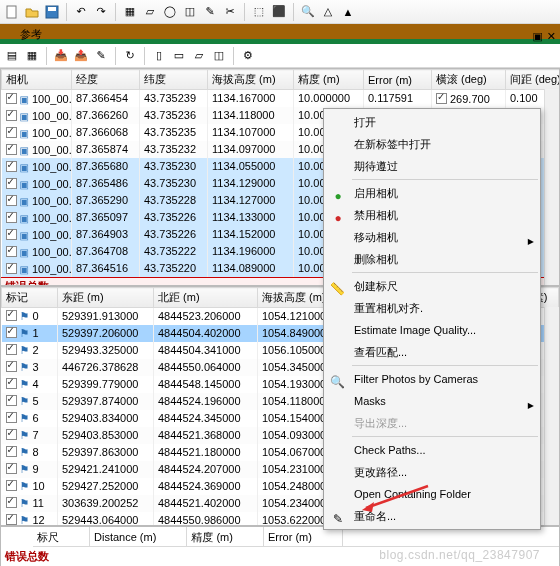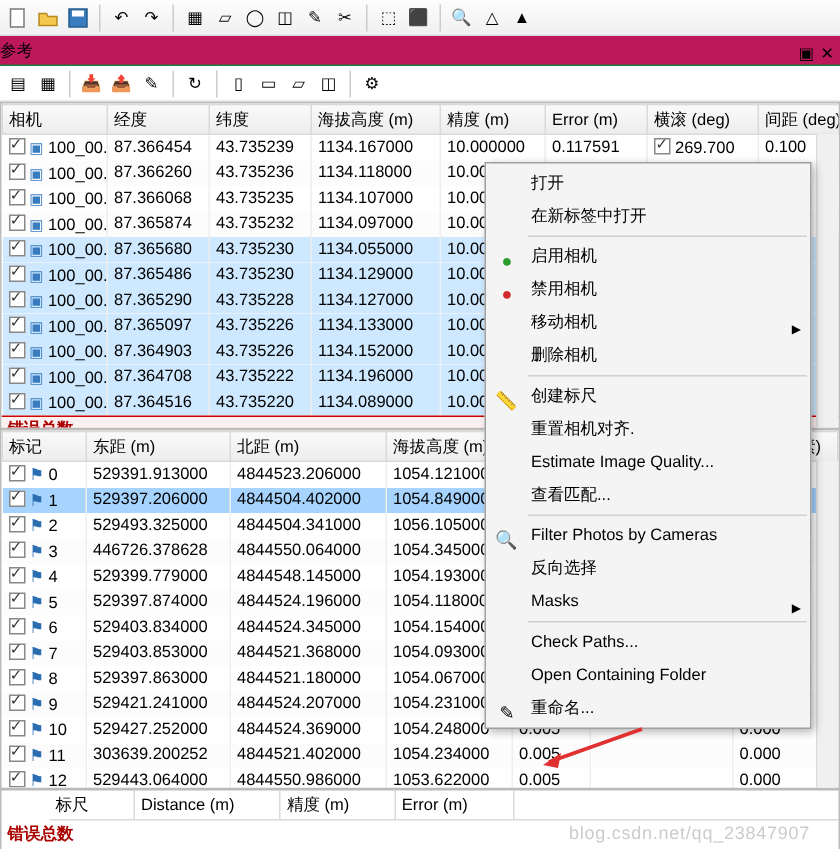--- a/index.html
+++ b/index.html
@@ -1,20 +1,20 @@
 <!DOCTYPE html>
 <html><head>
 <meta charset="utf-8">
 <style>
   * { box-sizing: border-box; margin: 0; padding: 0; font-family: "Microsoft YaHei", Tahoma, sans-serif; font-size: 11px; }
   body { background: #fff; width: 560px; height: 566px; overflow: hidden; position: relative; color: #000; }
   .main-toolbar { height: 24px; background: linear-gradient(#fdfdfd,#f0f0f0); border-bottom: 1px solid #d9d9d9; display: flex; align-items: center; padding: 0 4px; gap: 4px; }
   .main-toolbar .tb-icon { width: 16px; height: 16px; display: inline-flex; align-items: center; justify-content: center; }
   .sep { width: 1px; height: 18px; background: #ccc; margin: 0 2px; }
-  .panel-title { background: #be185d; border-bottom: 1px solid #15803d; height: 20px; line-height: 20px; padding: 0 0; position: relative; }
+  .panel-title { background: #a16207; border-bottom: 5px solid #15803d; height: 20px; line-height: 20px; padding: 0 20px; position: relative; }
   .panel-title .ctl { position: absolute; right: 4px; top: 2px; display: flex; gap: 4px; }
   .sub-toolbar { height: 24px; border-bottom: 1px solid #d9d9d9; display: flex; align-items: center; padding: 0 4px; gap: 4px; }
   .sub-toolbar .tb-icon { width: 16px; height: 16px; display: inline-flex; align-items: center; justify-content: center; }
   .grid { width: 100%; border-collapse: collapse; table-layout: fixed; }
   .grid th { background: linear-gradient(#fafafa,#ececec); border: 1px solid #d9d9d9; height: 20px; padding: 0 4px; text-align: left; font-weight: normal; white-space: nowrap; overflow: hidden; }
   .grid td { border-right: 1px solid #eee; padding: 1px 4px; height: 17px; white-space: nowrap; overflow: hidden; }
   .grid tbody tr:nth-child(odd) { background: #fff; }
   .grid tbody tr:nth-child(even) { background: #fcfcfc; }
   .grid tbody tr.sel { background: #cde8ff !important; }
   .grid tbody tr.sel-focus { background: #a6d4ff !important; }
@@ -401,36 +401,38 @@
     </div>
   <div class="footer-list" id="footer-list">
       <div style="color: rgb(170, 0, 0); font-weight: bold;">错误总数</div>
       <div>  Control sca...</div>
     </div>
 </div>
 
 <div class="ctx" id="ctx">
     <div class="item">打开</div>
     <div class="item">在新标签中打开</div>
+    <div class="item">期待遵过</div>
     <div class="msep"></div>
     <div class="item">启用相机<span class="ico" style="color: rgb(42, 157, 42);">●</span></div>
     <div class="item">禁用相机<span class="ico" style="color: rgb(208, 42, 42);">●</span></div>
     <div class="item arrow-r">移动相机</div>
     <div class="item">删除相机</div>
     <div class="msep"></div>
     <div class="item">创建标尺<span class="ico">📏</span></div>
     <div class="item">重置相机对齐.</div>
     <div class="item">Estimate Image Quality...</div>
     <div class="item">查看匹配...</div>
     <div class="msep"></div>
     <div class="item">Filter Photos by Cameras<span class="ico">🔍</span></div>
-    <div class="item">反向选择</div>
     <div class="item arrow-r">Masks</div>
+    <div class="item disabled">导出深度...</div>
     <div class="msep"></div>
     <div class="item">Check Paths...</div>
+    <div class="item">更改路径...</div>
     <div class="item">Open Containing Folder</div>
     <div class="item">重命名...<span class="ico">✎</span></div>
   </div>
 
 <svg class="arrow" viewBox="0 0 70 30">
   <path d="M68 2 L6 24" stroke="#e03030" stroke-width="2.5" fill="none"></path>
   <path d="M2 26 L14 18 L12 28 Z" fill="#e03030"></path>
 </svg>
 
 <div class="watermark">blog.csdn.net/qq_23847907</div>

